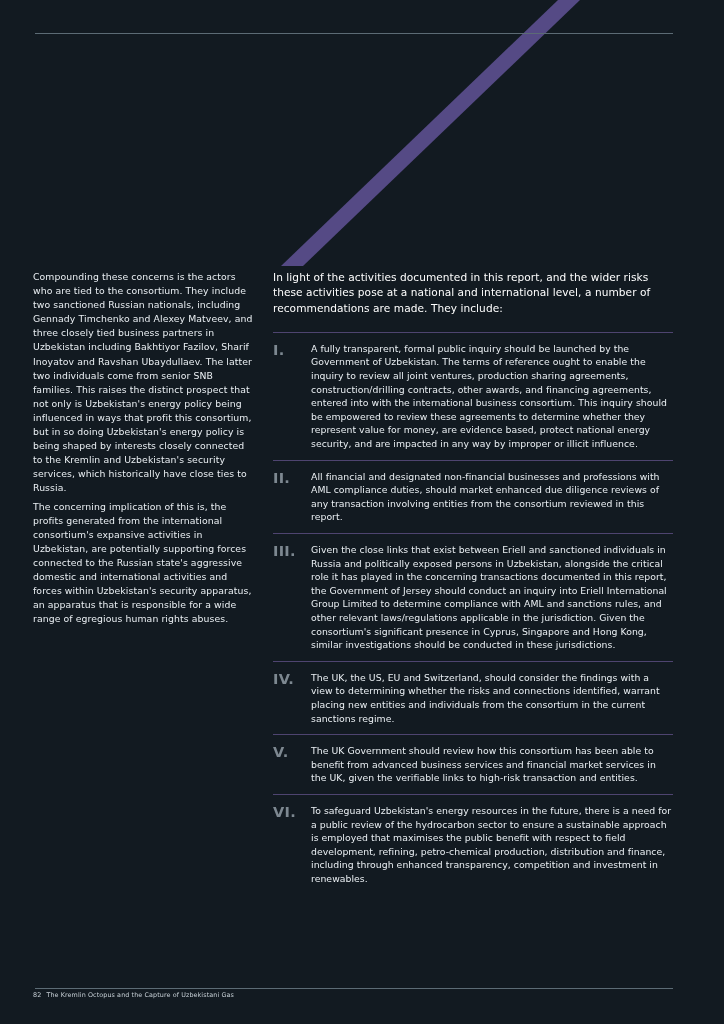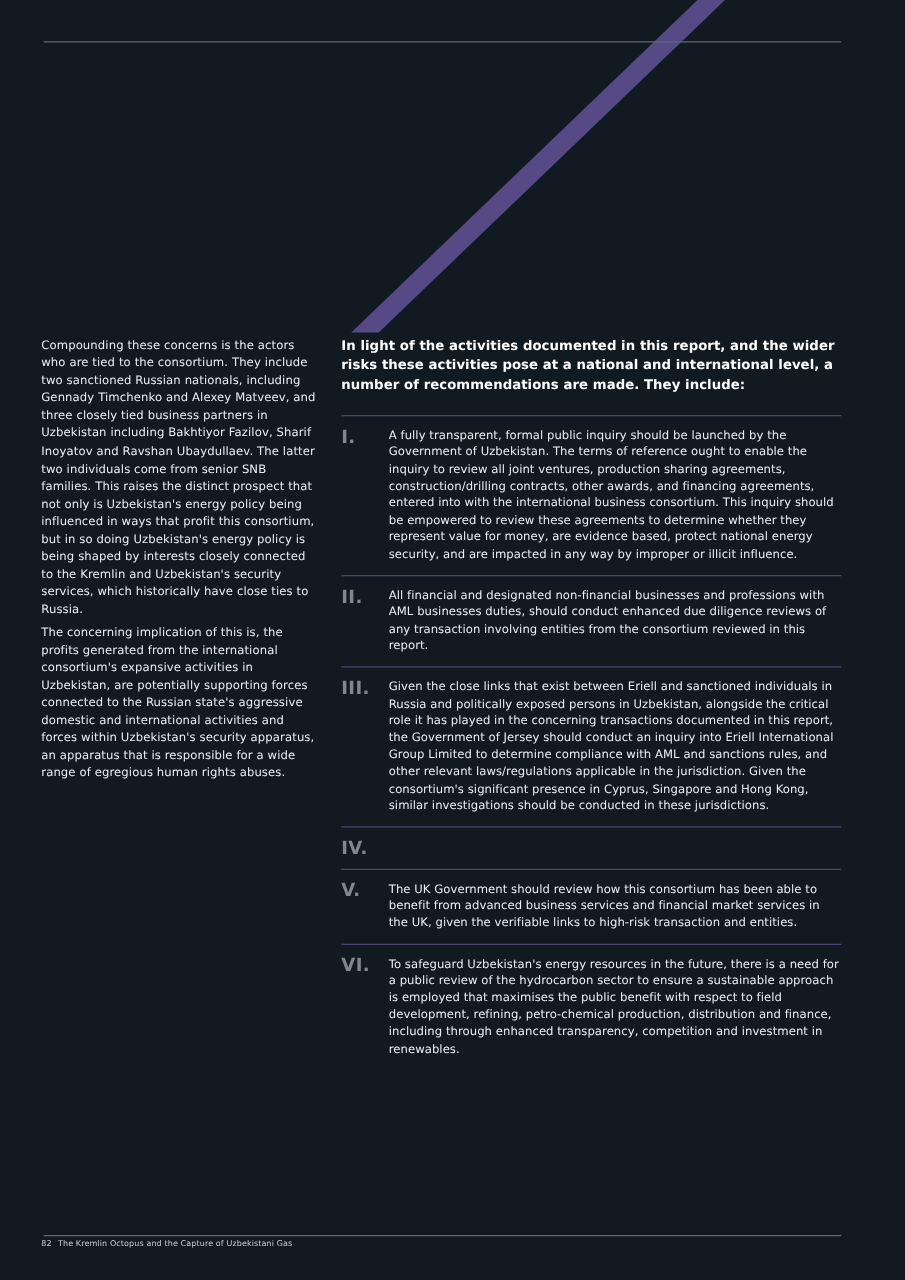--- a/index.html
+++ b/index.html
@@ -64,21 +64,21 @@
     line-height: 14.1px;
     color: #eaeff3;
     letter-spacing: 0.01em;
   }
   .body-para + .body-para { margin-top: 4px; }
 
   
   #recs-heading {
     font-size: 10.6px;
     line-height: 15.3px;
-    font-weight: bold;
+    font-weight: normal;
     color: #ffffff;
     letter-spacing: 0.005em;
     margin-bottom: 16px;
   }
 
   
   .rec-item {
     display: flex;
     align-items: flex-start;
     border-top: 1px solid #4e4470;
@@ -159,30 +159,31 @@
 
     <h2 id="recs-heading">In light of the activities documented in this report, and the wider risks these activities pose at a national and international level, a number of recommendations are made. They include:</h2>
 
     <div class="rec-item">
       <div class="rec-numeral">I.</div>
       <div class="rec-text">A fully transparent, formal public inquiry should be launched by the Government of Uzbekistan. The terms of reference ought to enable the inquiry to review all joint ventures, production sharing agreements, construction/drilling contracts, other awards, and financing agreements, entered into with the international business consortium. This inquiry should be empowered to review these agreements to determine whether they represent value for money, are evidence based, protect national energy security, and are impacted in any way by improper or illicit influence.</div>
     </div>
 
     <div class="rec-item">
       <div class="rec-numeral">II.</div>
-      <div class="rec-text">All financial and designated non-financial businesses and professions with AML businesses duties, should conduct enhanced due diligence reviews of any transaction involving entities from the consortium reviewed in this report.</div>
+      <div class="rec-text">All financial and designated non-financial businesses and professions with AML compliance duties, should market enhanced due diligence reviews of any transaction involving entities from the consortium reviewed in this report.</div>
     </div>
 
     <div class="rec-item">
       <div class="rec-numeral">III.</div>
       <div class="rec-text">Given the close links that exist between Eriell and sanctioned individuals in Russia and politically exposed persons in Uzbekistan, alongside the critical role it has played in the concerning transactions documented in this report, the Government of Jersey should conduct an inquiry into Eriell International Group Limited to determine compliance with AML and sanctions rules, and other relevant laws/regulations applicable in the jurisdiction. Given the consortium's significant presence in Cyprus, Singapore and Hong Kong, similar investigations should be conducted in these jurisdictions.</div>
     </div>
 
     <div class="rec-item">
       <div class="rec-numeral">IV.</div>
+      <div class="rec-text">The UK, the US, EU and Switzerland, should consider the findings with a view to determining whether the risks and connections identified, warrant placing new entities and individuals from the consortium in the current sanctions regime.</div>
     </div>
 
     <div class="rec-item">
       <div class="rec-numeral">V.</div>
       <div class="rec-text">The UK Government should review how this consortium has been able to benefit from advanced business services and financial market services in the UK, given the verifiable links to high-risk transaction and entities.</div>
     </div>
 
     <div class="rec-item">
       <div class="rec-numeral">VI.</div>
       <div class="rec-text">To safeguard Uzbekistan's energy resources in the future, there is a need for a public review of the hydrocarbon sector to ensure a sustainable approach is employed that maximises the public benefit with respect to field development, refining, petro-chemical production, distribution and finance, including through enhanced transparency, competition and investment in renewables.</div>

